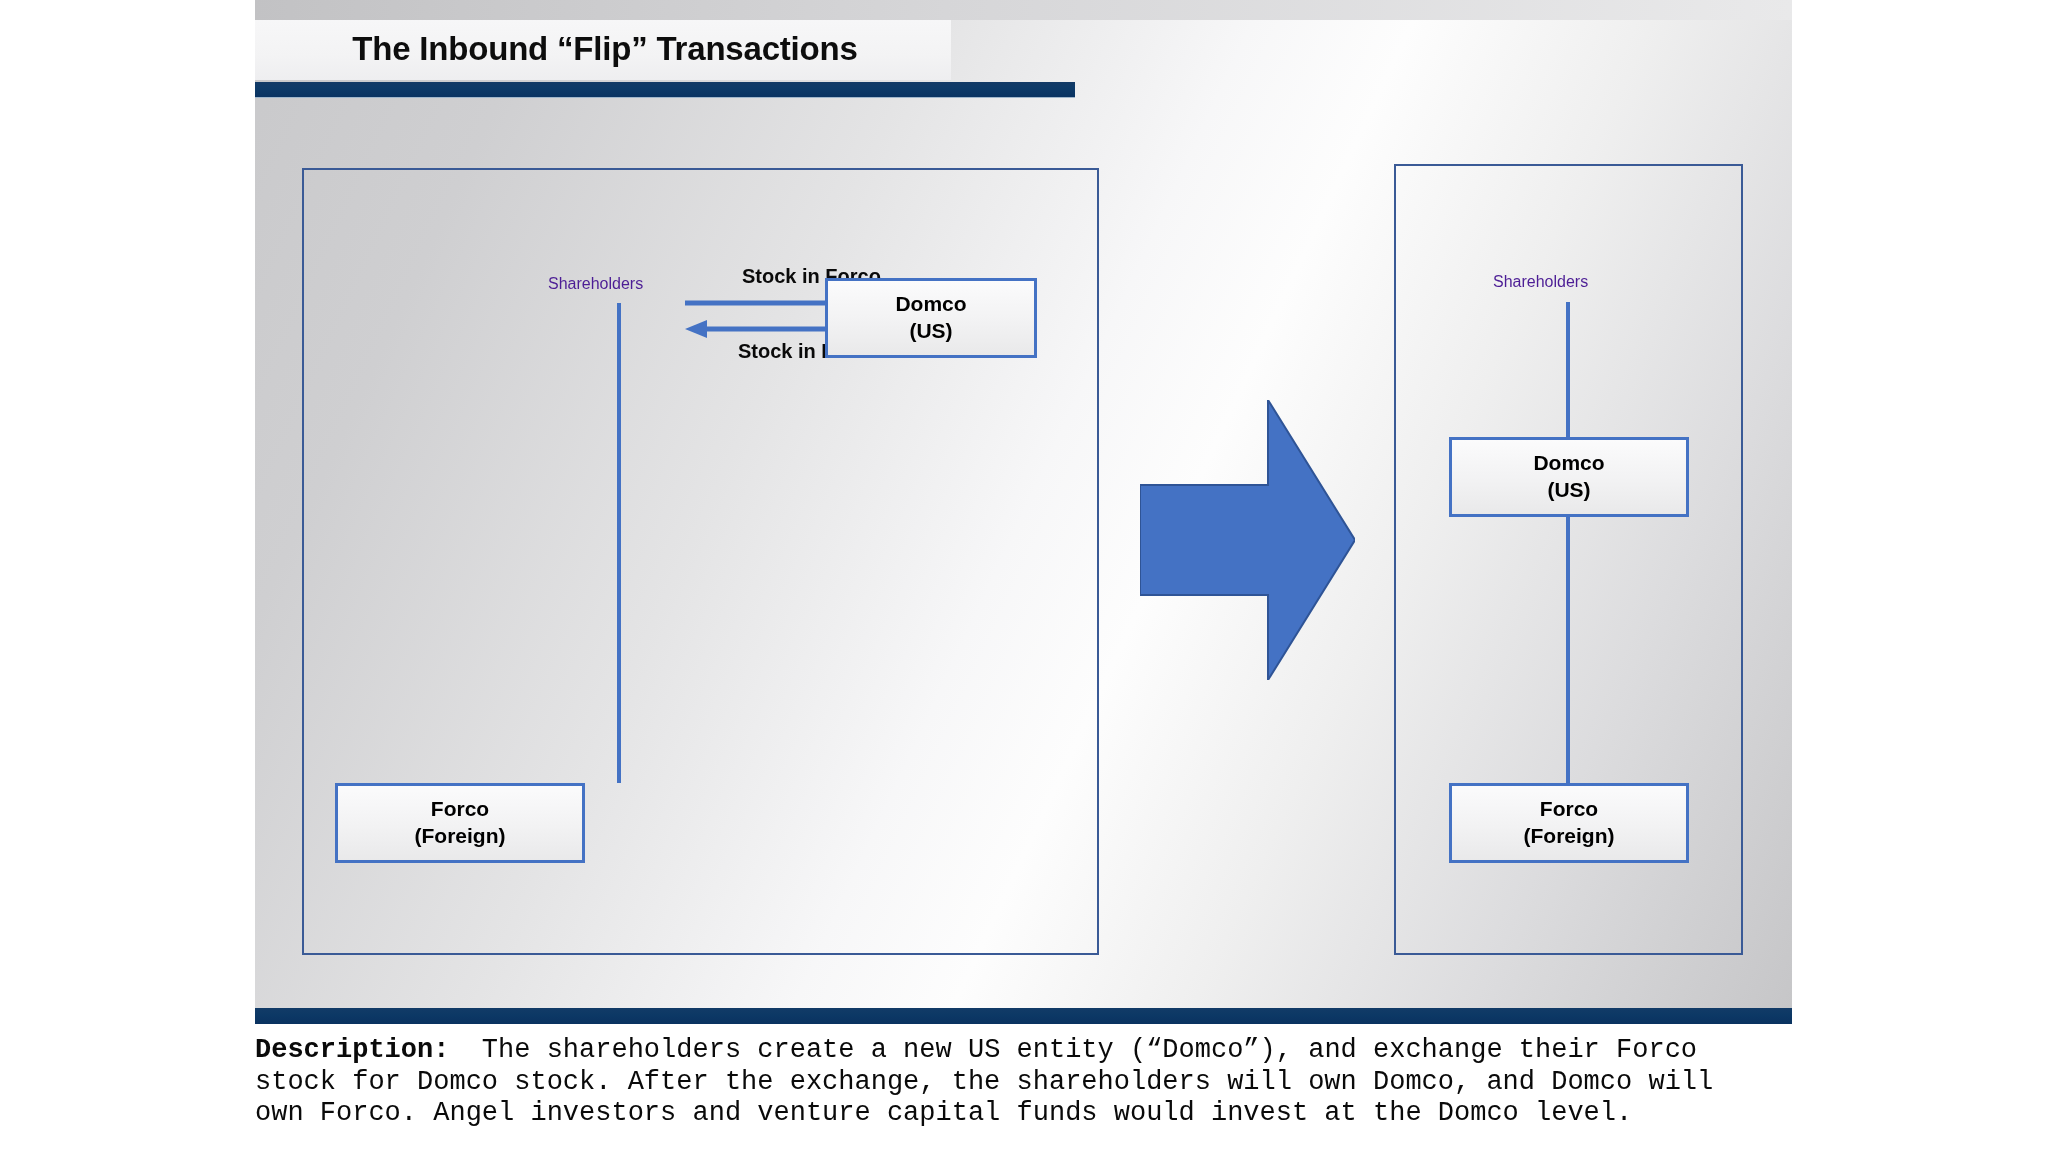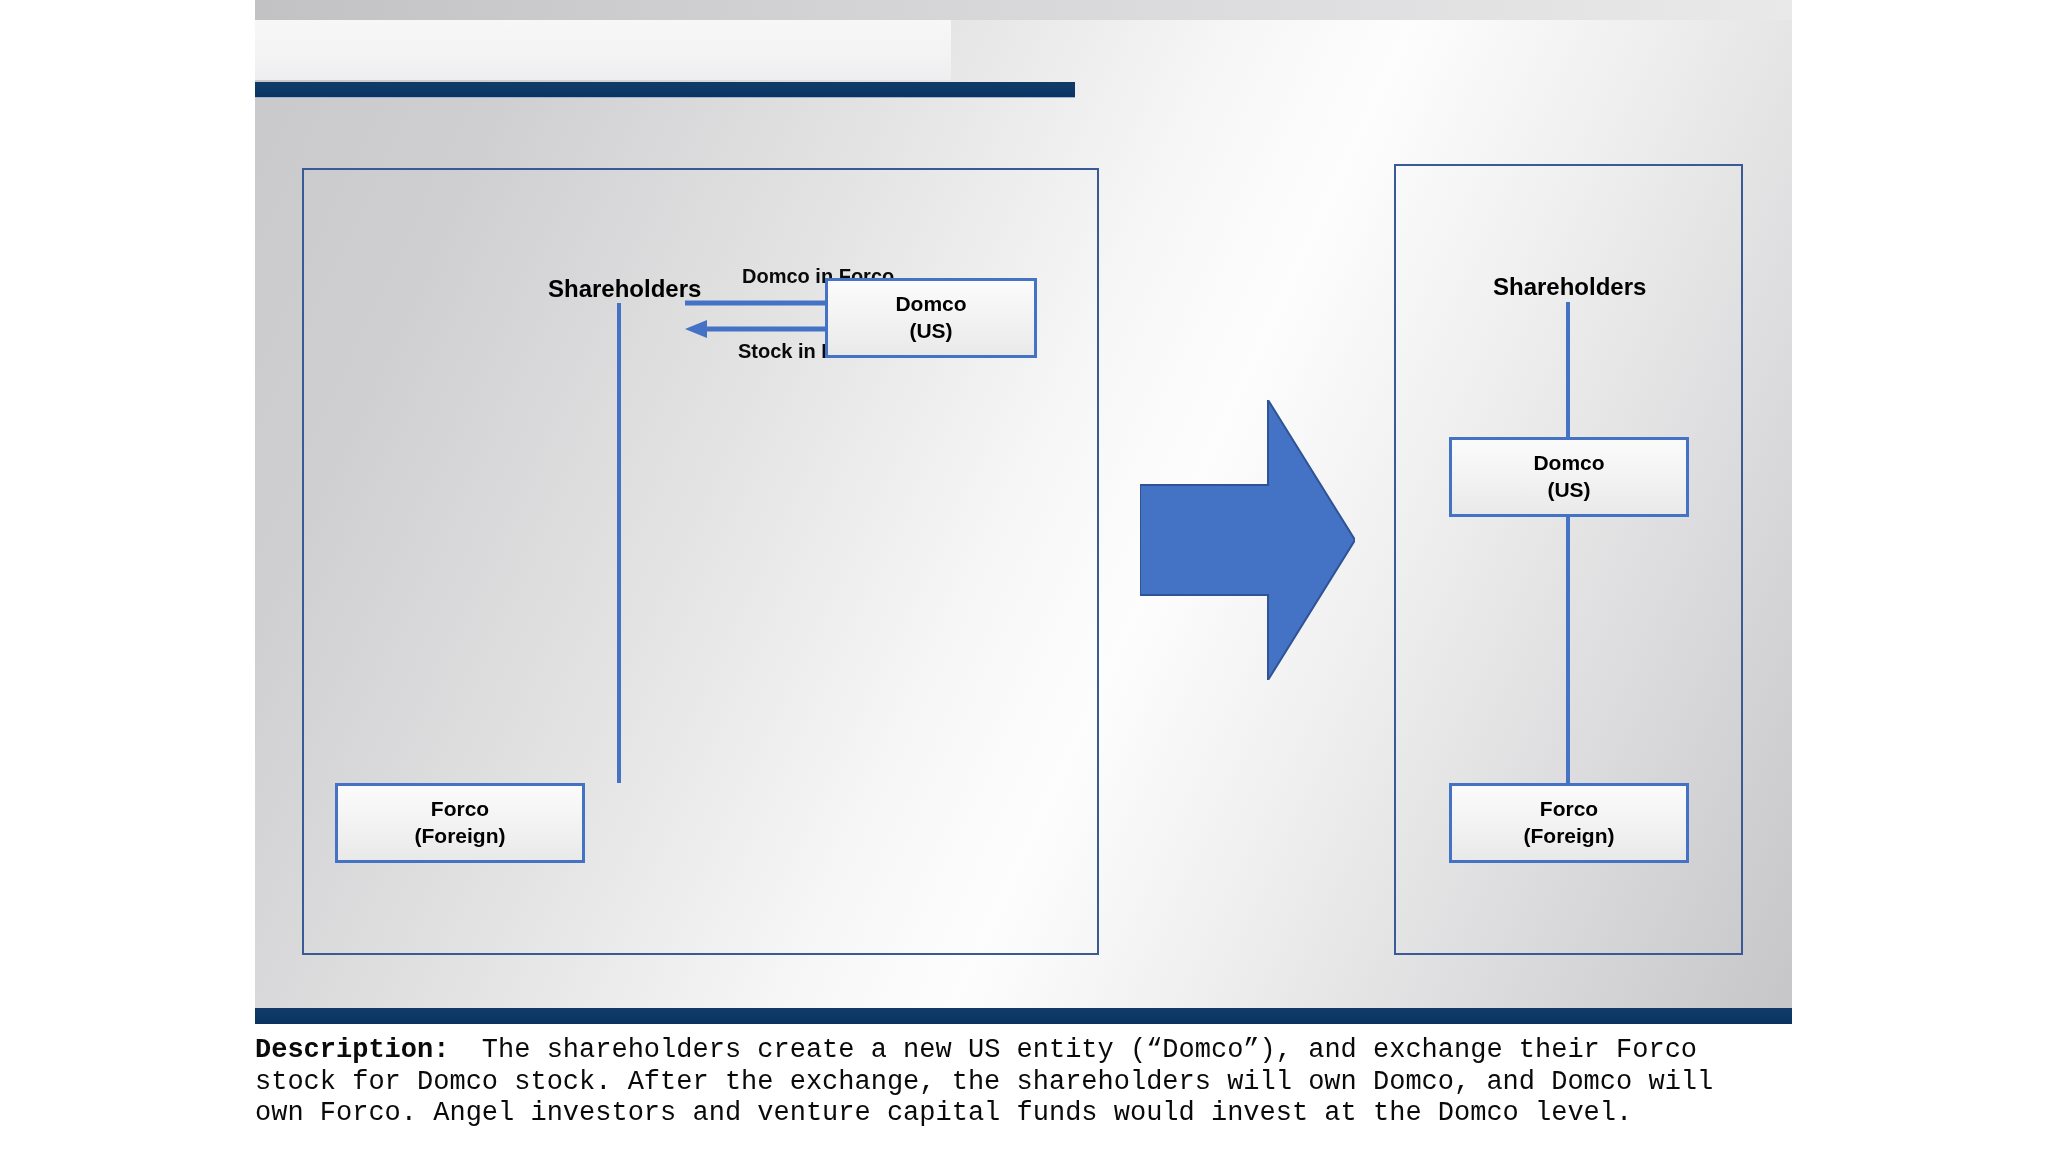--- a/index.html
+++ b/index.html
@@ -121,23 +121,23 @@
     color: #000000;
     font-size: 21px;
     font-weight: bold;
     line-height: 1.28;
   }
   .ent-box .l2 { display:block;text-align:center; }
 
   
   .node-text {
     position: absolute;
-    font-size: 24px;
-    font-weight: bold;
-    color: #000000;
+    font-size: 16px;
+    font-weight: normal;
+    color: #4c1d95;
     white-space: nowrap;
   }
 
   
   .vline {
     position: absolute;
     width: 4px;
     background: #4472c4;
   }
 
@@ -185,29 +185,30 @@
 </style>
 </head>
 <body>
 
 <div id="slide">
 
   <div class="top-gray"></div>
   <div class="slide-body"></div>
 
   <div class="title-card"></div>
+  <div class="title-text">The Inbound “Flip” Transactions</div>
   <div class="title-rule"></div>
 
   <div class="panel" id="panel-left"></div>
 
   <div class="node-text" style="left:293px; top:275px;">Shareholders</div>
 
   <div class="vline" style="left:362px; top:303px; height:480px;"></div>
 
-  <div class="arr-label" style="left:487px; top:265px;">Domco in Forco</div>
+  <div class="arr-label" style="left:487px; top:265px;">Stock in Forco</div>
 
   <svg class="flowarrow" style="left:430px; top:292px;" width="212" height="22" viewBox="0 0 212 22">
     <line x1="0" y1="11" x2="196" y2="11" stroke="#4472c4" stroke-width="5"></line>
     <polygon points="212,11 190,2 190,20" fill="#4472c4"></polygon>
   </svg>
 
   <svg class="flowarrow" style="left:430px; top:318px;" width="212" height="22" viewBox="0 0 212 22">
     <line x1="16" y1="11" x2="212" y2="11" stroke="#4472c4" stroke-width="5"></line>
     <polygon points="0,11 22,2 22,20" fill="#4472c4"></polygon>
   </svg>

